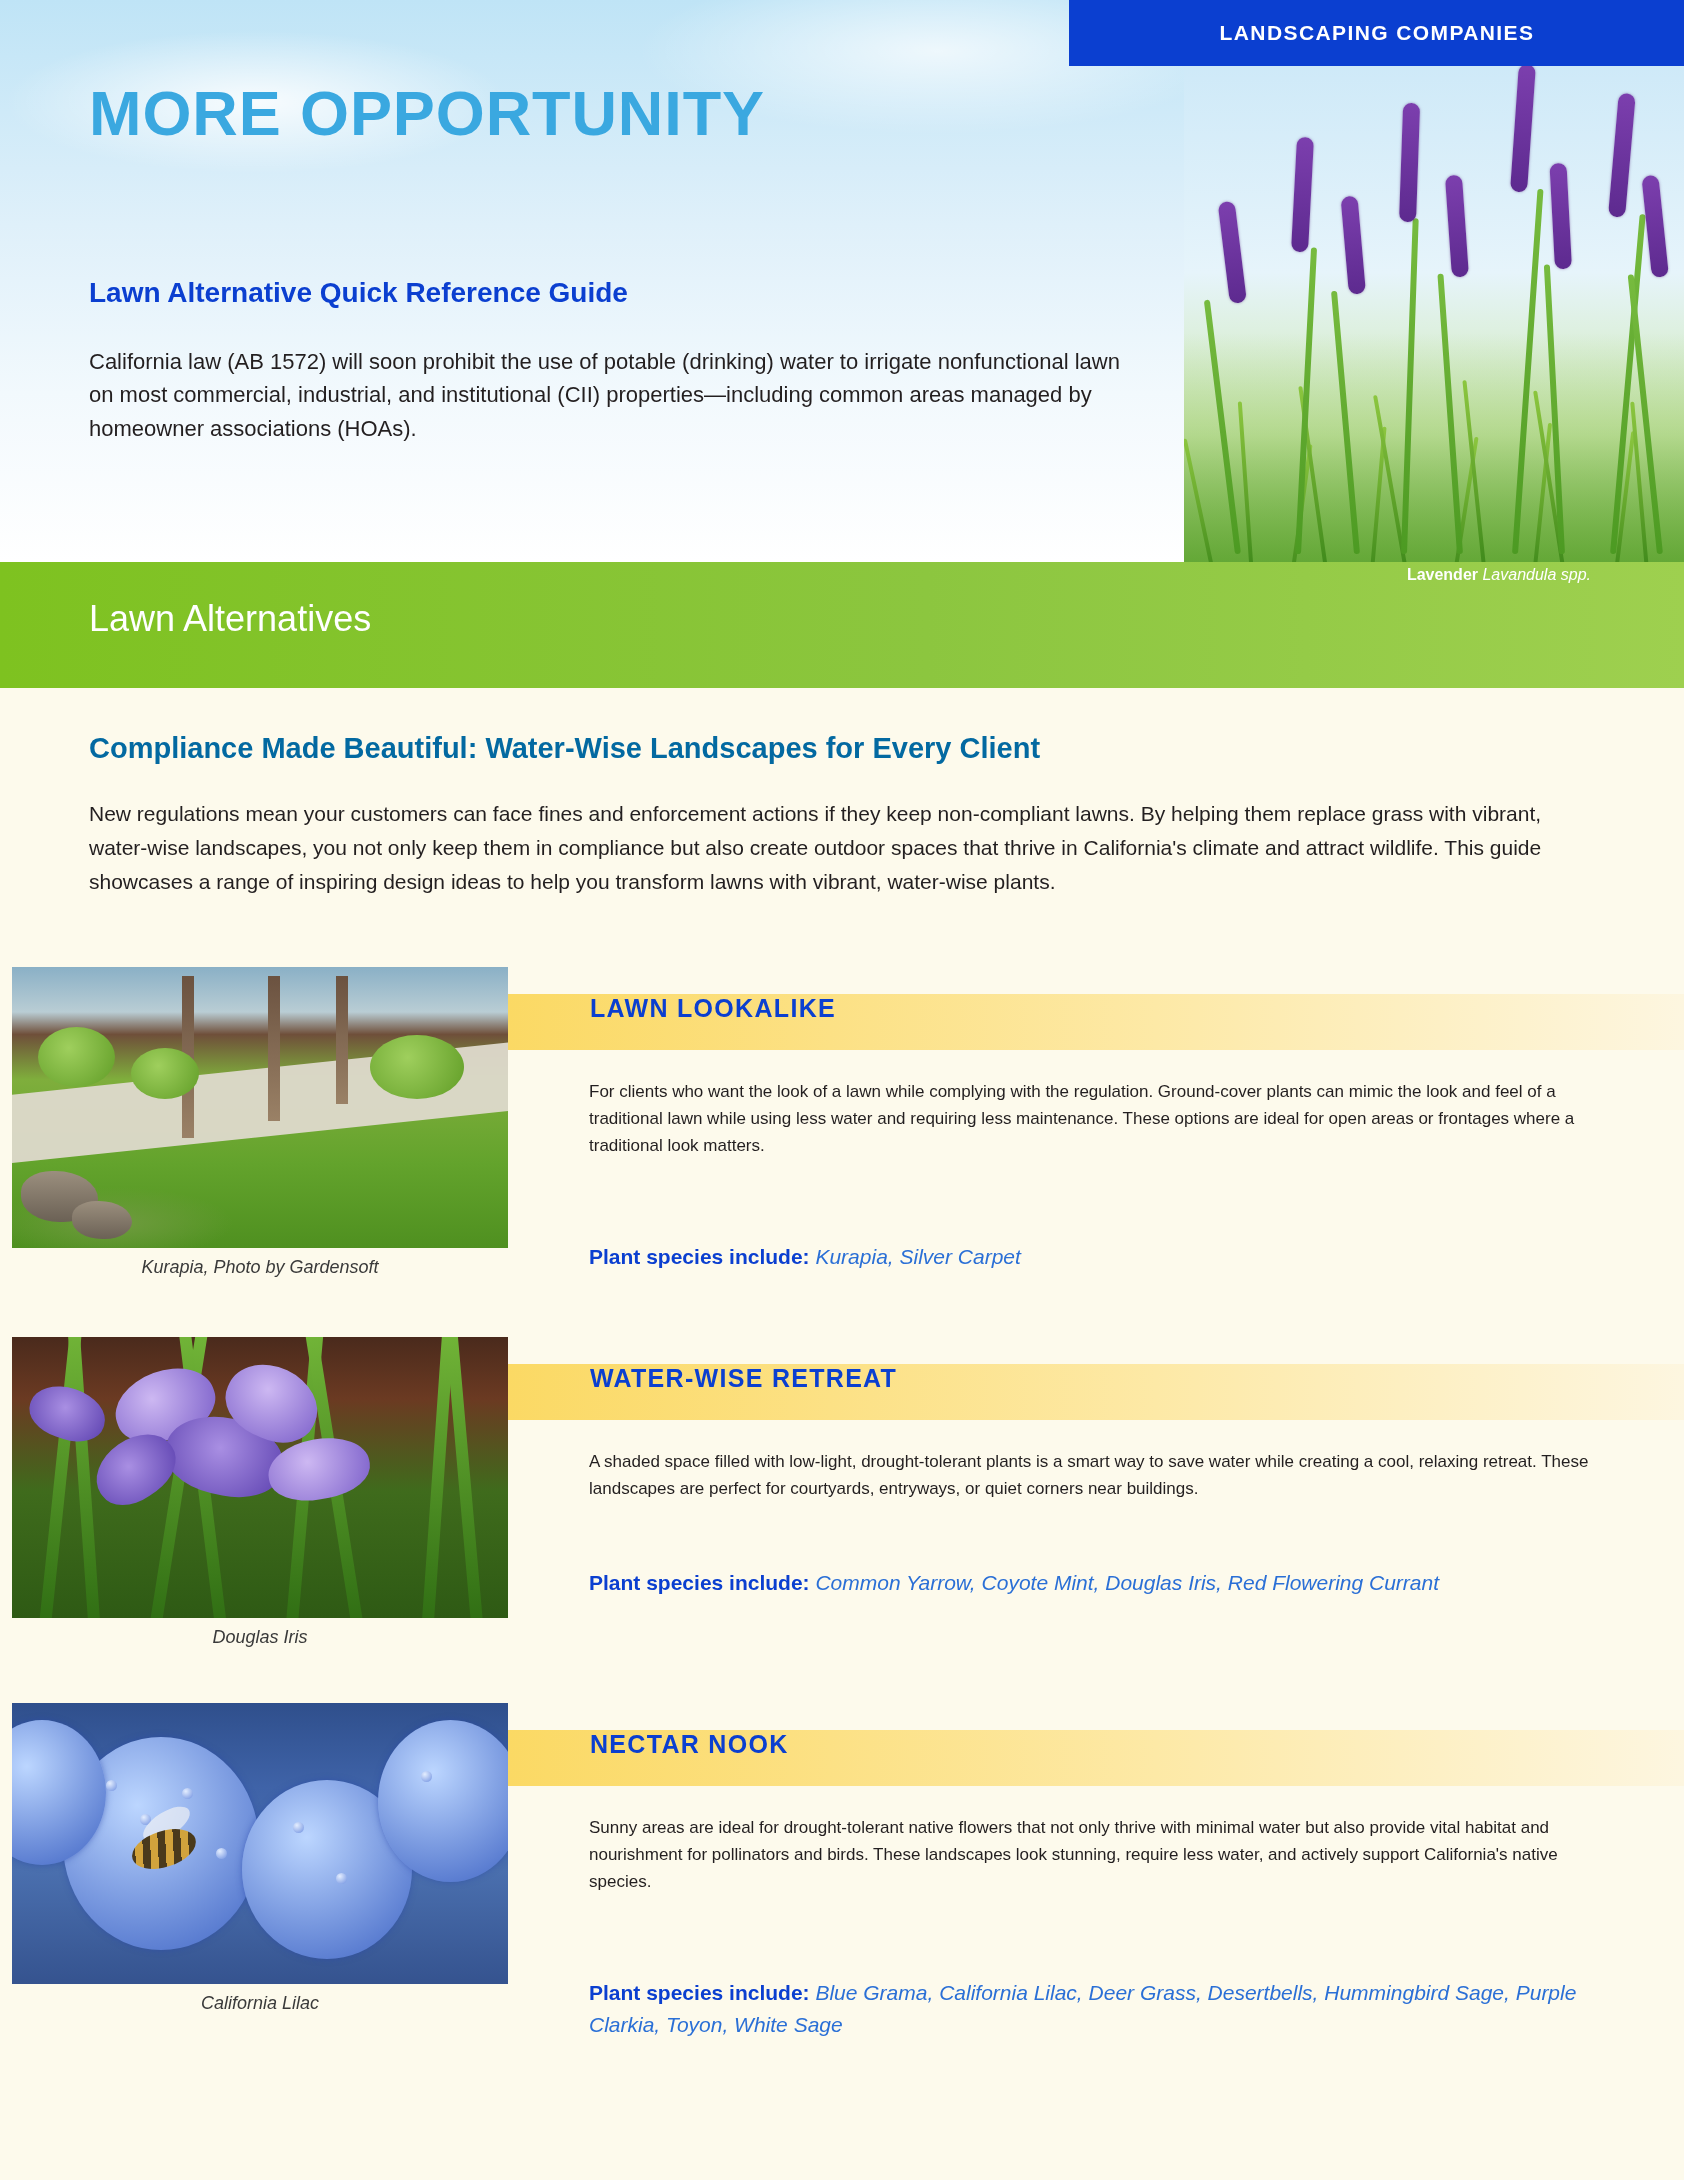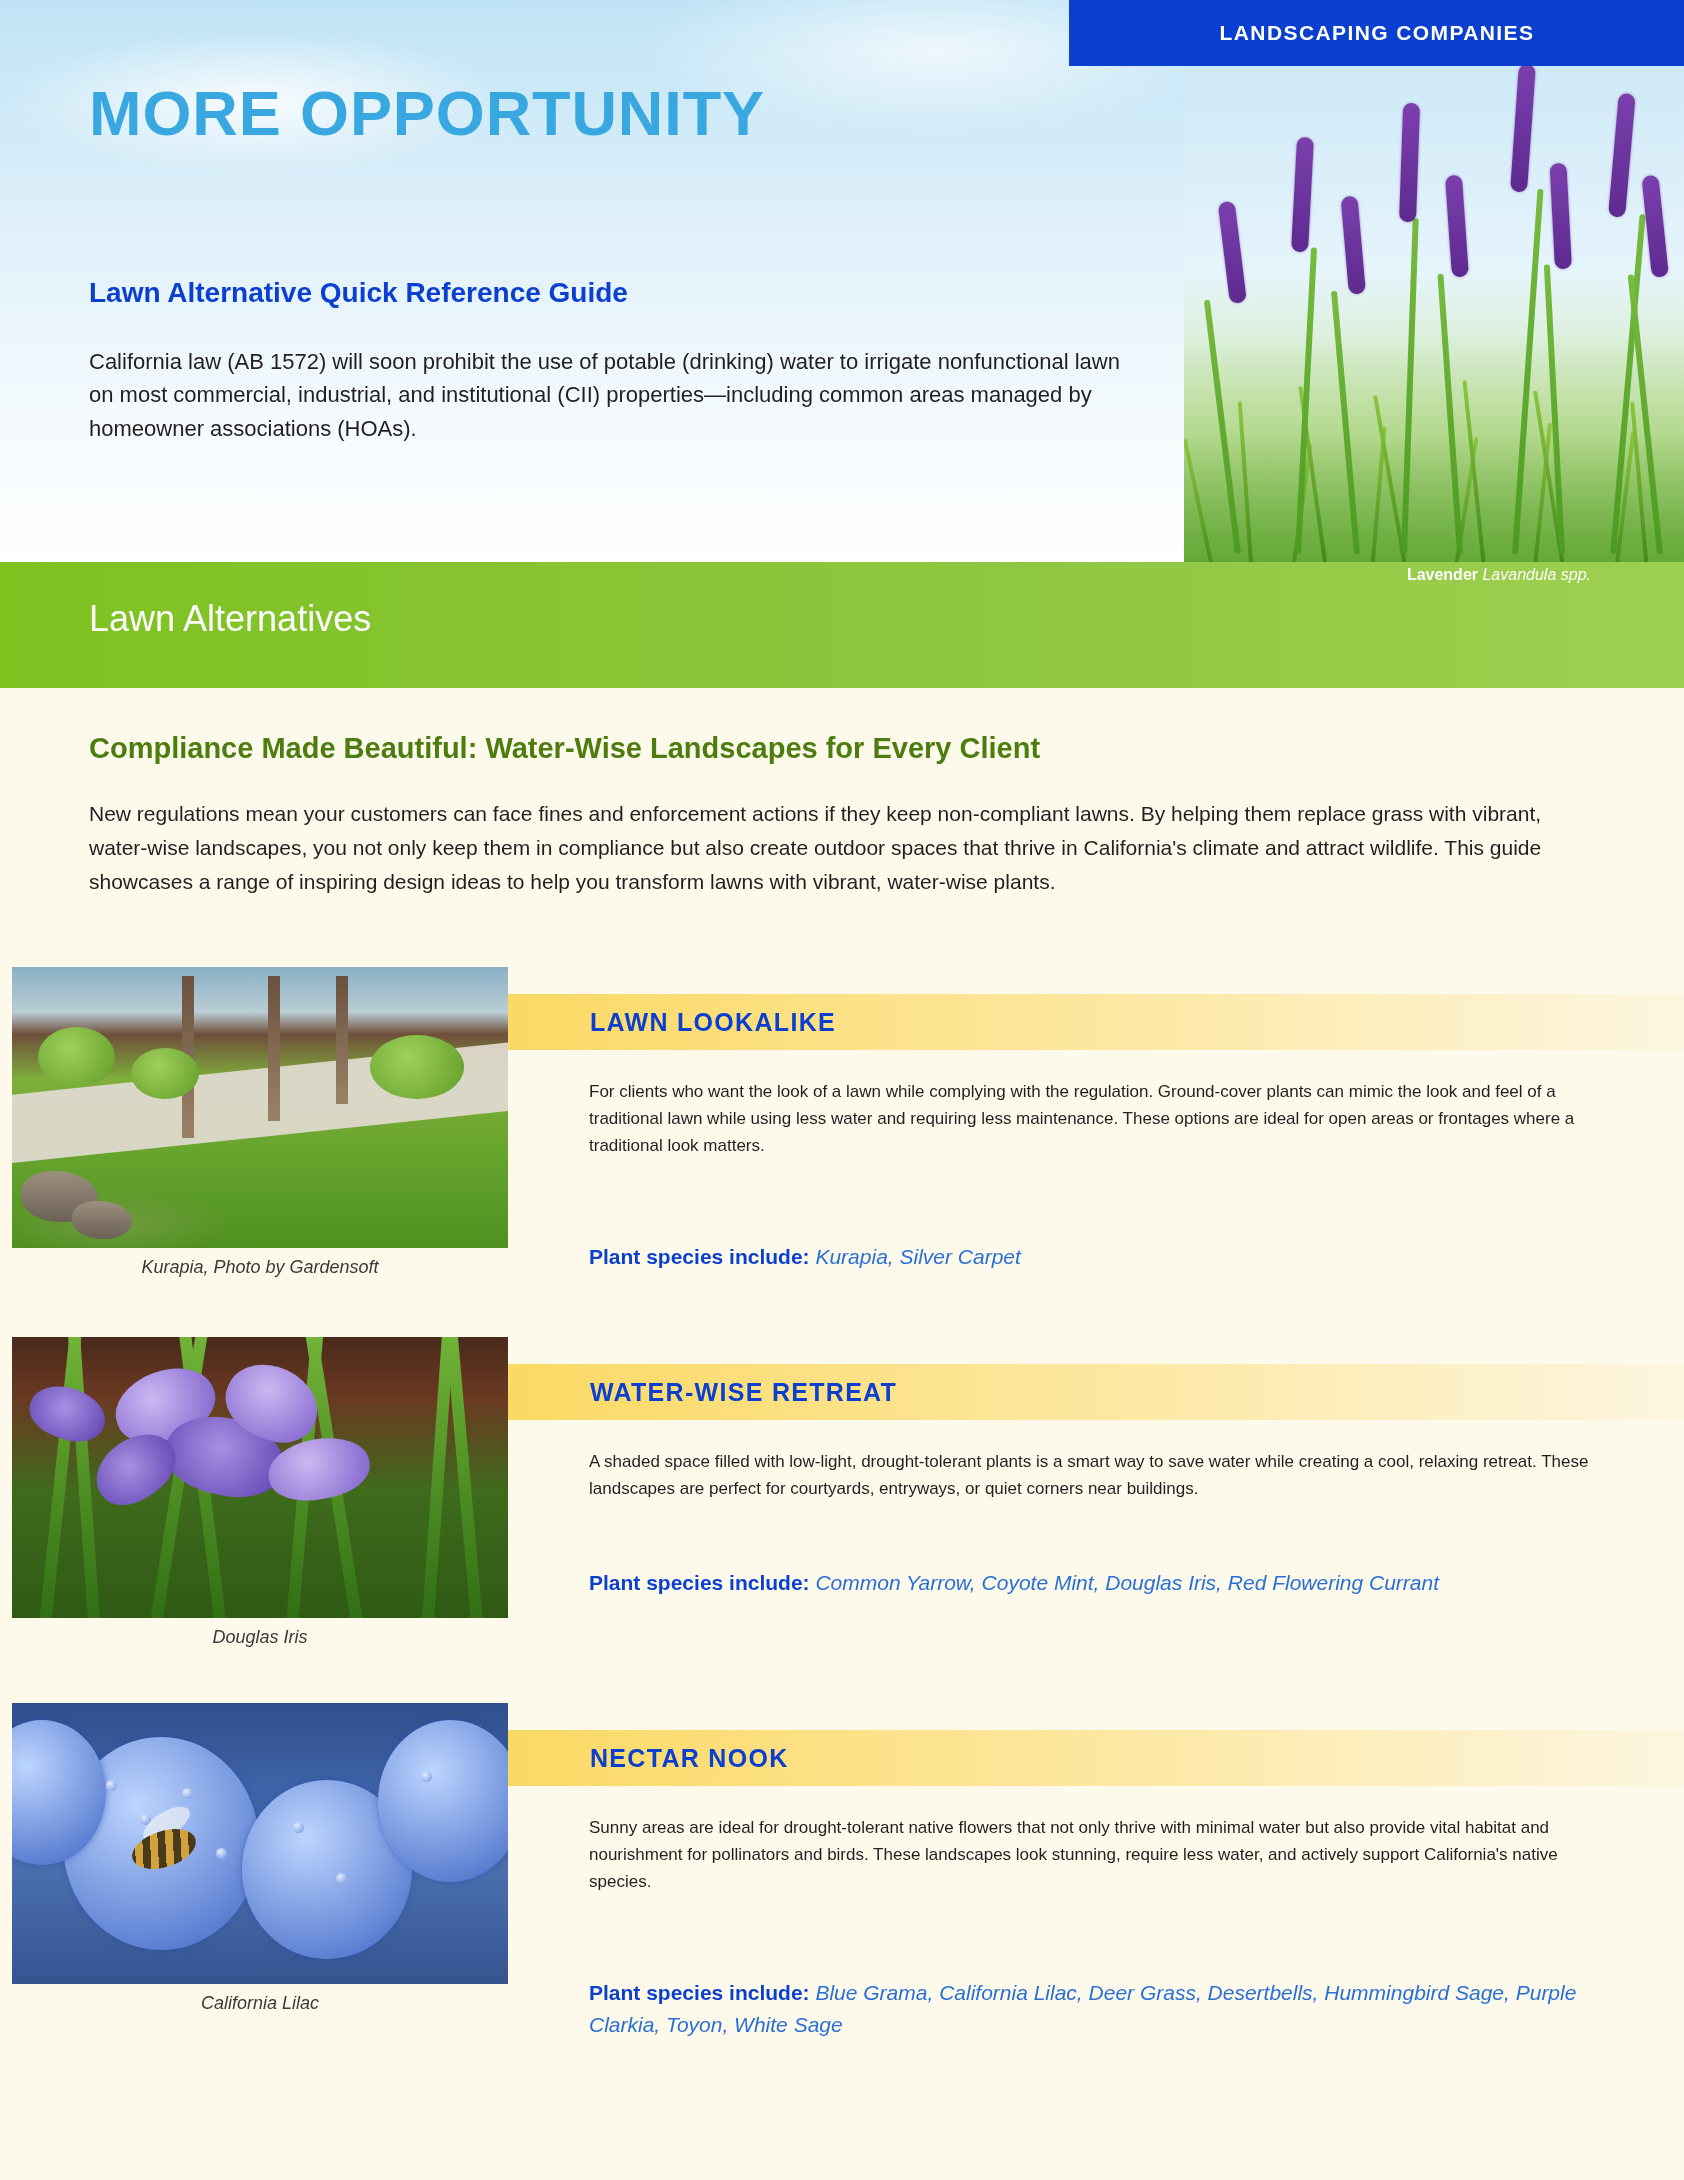--- a/index.html
+++ b/index.html
@@ -120,21 +120,21 @@
 
   
   .body-area {
     position: absolute; left: 0; top: 688px;
     width: 1685px; height: 1492px;
     background: #fdfaec;
   }
 
   .section-heading {
     position: absolute; left: 89px; top: 44px;
-    font-size: 29px; font-weight: bold; color: #4d7c0f;
+    font-size: 29px; font-weight: bold; color: #0369a1;
   }
   .section-intro {
     position: absolute; left: 89px; top: 109px; width: 1499px;
     font-size: 21px; line-height: 1.62; color: #231f20;
   }
 
   
   .card { position: absolute; left: 0; width: 1685px; }
   .card-photo {
     position: absolute; left: 12px; top: 0;
@@ -142,21 +142,21 @@
     overflow: hidden;
   }
   .card-caption {
     position: absolute; left: 12px; width: 496px;
     text-align: center; font-size: 18px; font-style: italic; color: #3a3a3a;
   }
   .card-banner {
     position: absolute; left: 508px;
     width: 1177px; height: 56px;
     background: linear-gradient(to right, #fbd964 0%, #fde9a6 55%, #fdf6e0 100%);
-    display: flex; align-items: center;
+    display: flex; align-items: flex-start;
   }
   .card-banner-title {
     margin-left: 82px;
     color: #0b3fd0; font-size: 25px; font-weight: bold; letter-spacing: 1.3px;
   }
   .card-body {
     position: absolute; left: 589px; width: 1014px;
     font-size: 17px; line-height: 1.58; color: #231f20;
   }
   .card-species {

